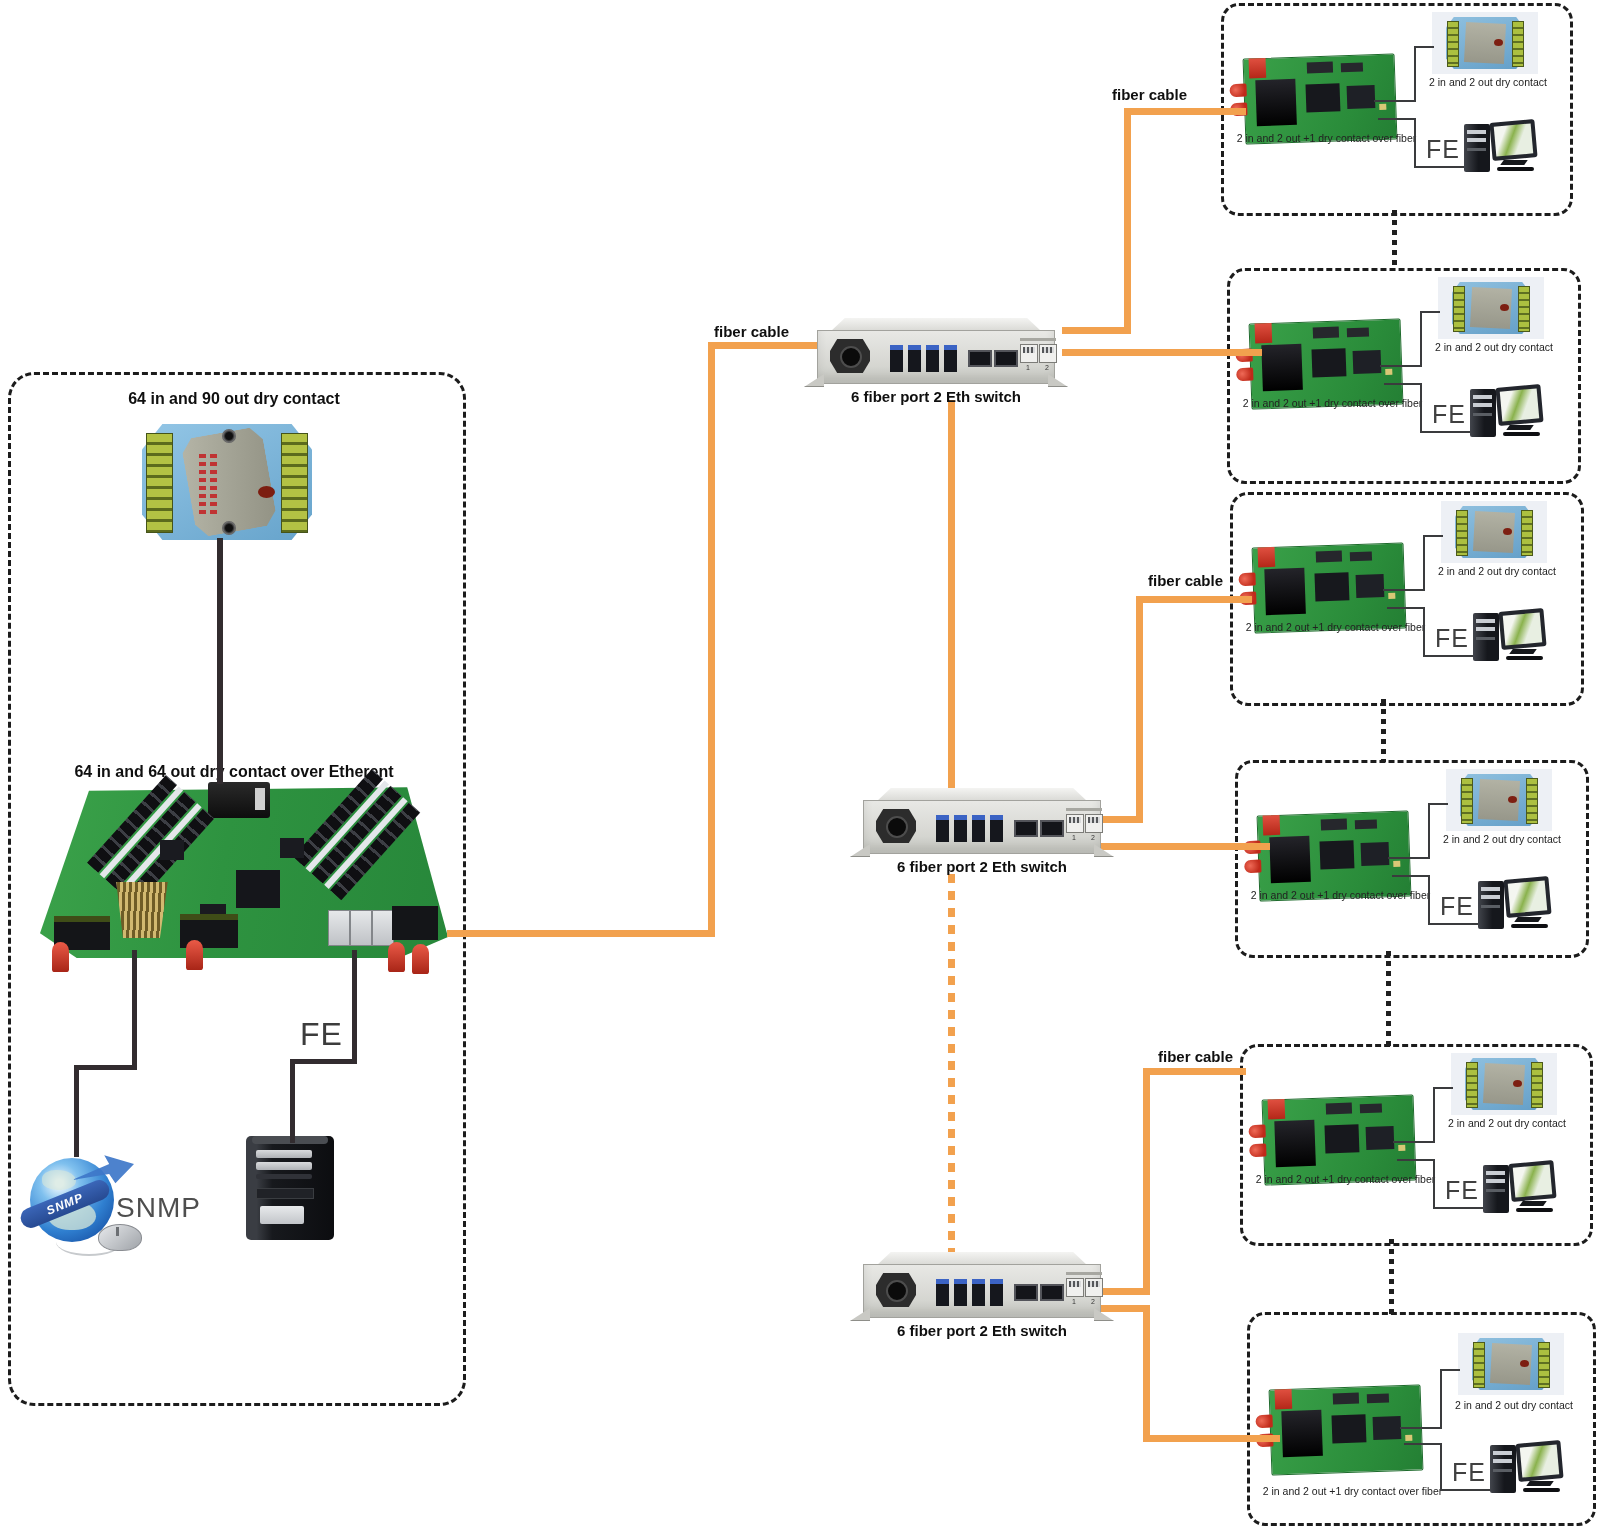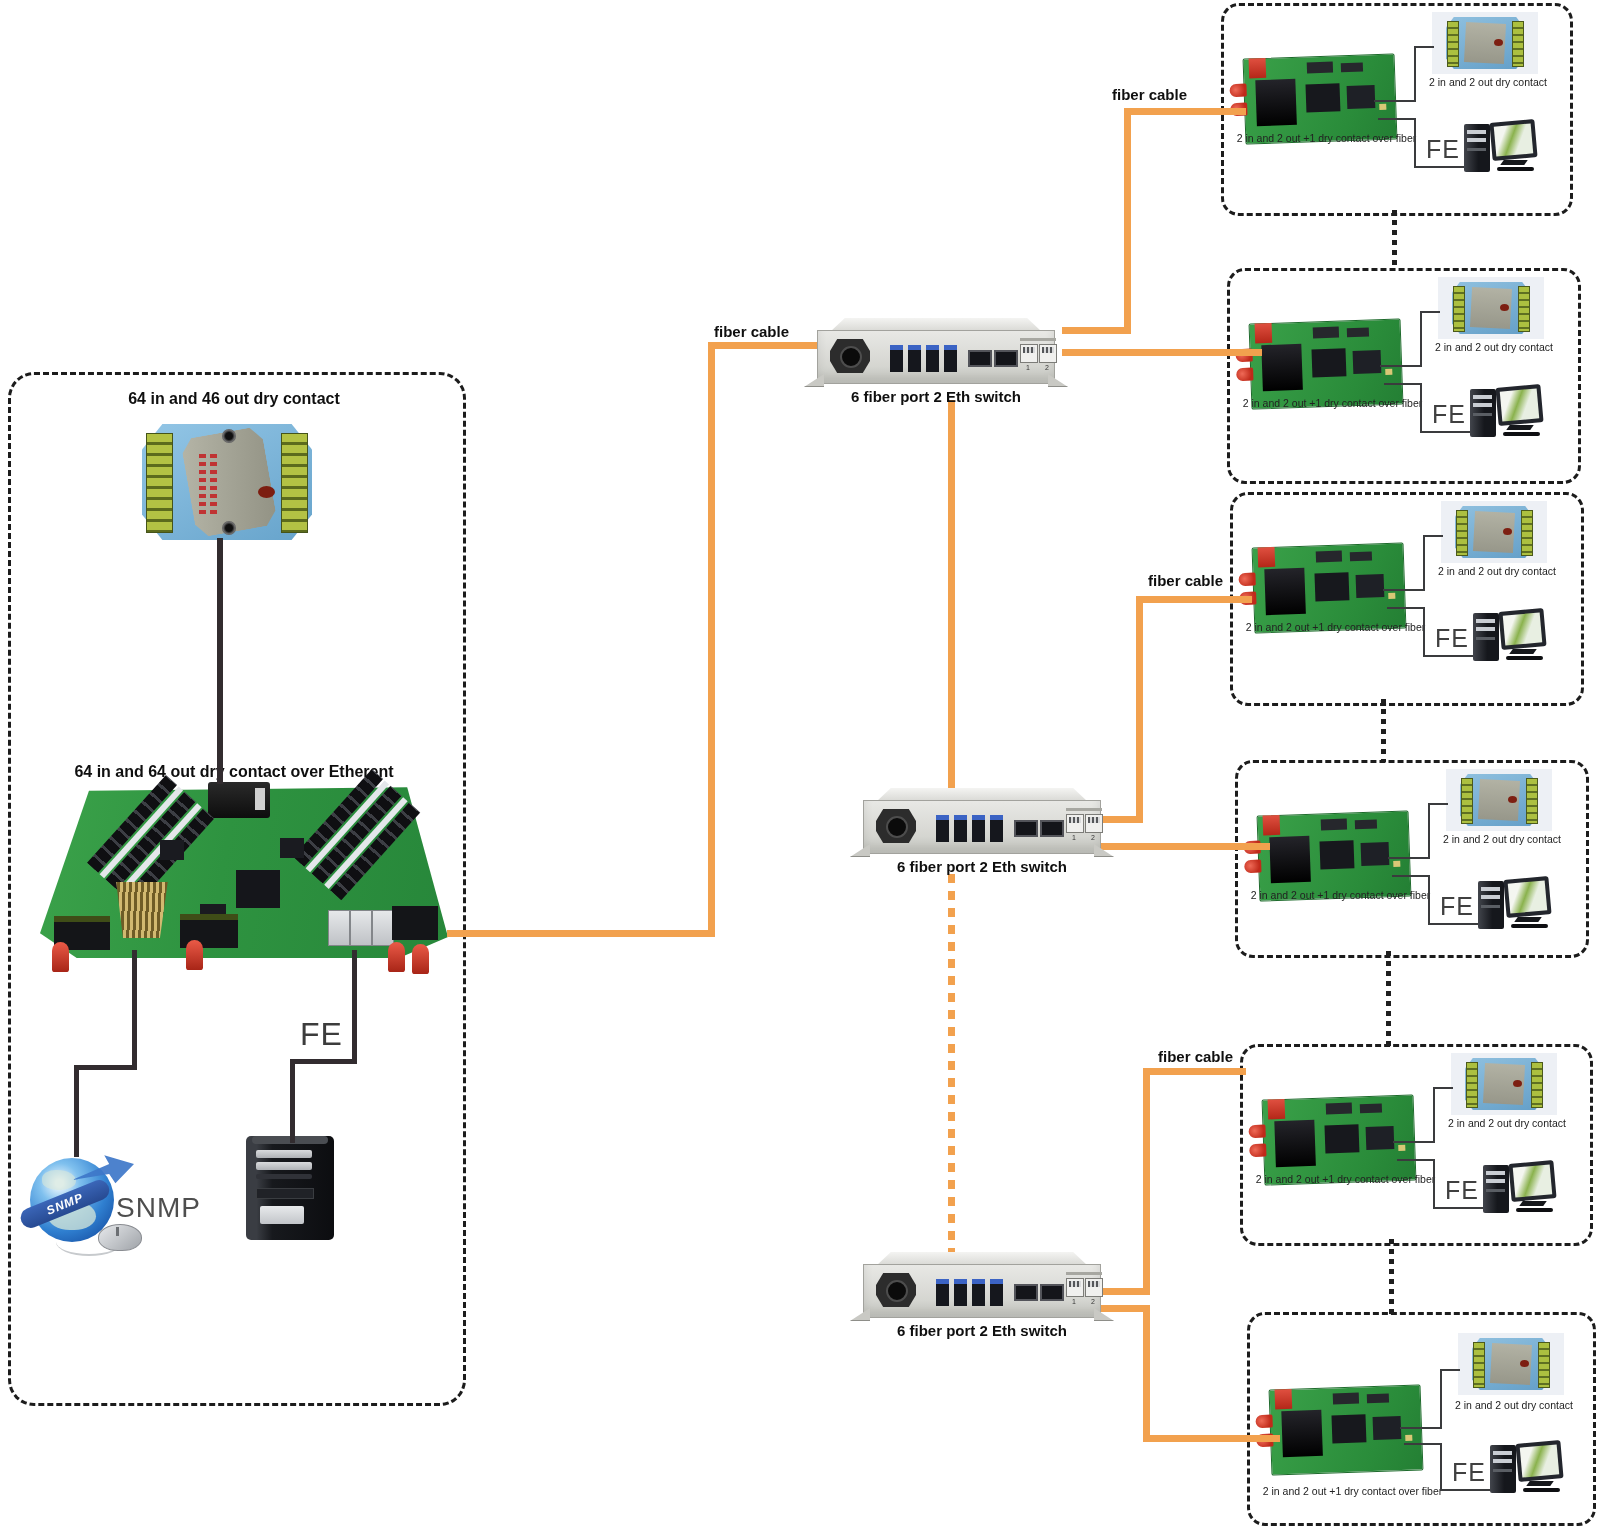--- a/index.html
+++ b/index.html
@@ -127,21 +127,21 @@
   .tw-dr{position:absolute;left:10px;top:52px;width:56px;height:9px;background:#202227;border:1px solid #3a3d41;}
   .tw-pn{position:absolute;left:14px;top:70px;width:44px;height:18px;background:linear-gradient(#e8eaec,#c2c5c9);border-radius:2px;}
 </style>
 </head>
 <body>
 
 <div id="canvas">
 
   <div class="dash-box" style="left:8px;top:372px;width:452px;height:1028px;border-radius:26px;"></div>
 
-  <div class="sec-title" style="left:8px;top:390px;width:452px;">64 in and 46 out dry contact</div>
+  <div class="sec-title" style="left:8px;top:390px;width:452px;">64 in and 90 out dry contact</div>
 
   <div class="bigblue">
     <div class="bb-body"></div>
     <div class="bb-term l"></div>
     <div class="bb-term r"></div>
     <div class="bb-panel"></div>
     <div class="bb-leds c1"></div>
     <div class="bb-leds c2"></div>
     <div class="bb-btn"></div>
     <div class="bb-scr t"></div>

